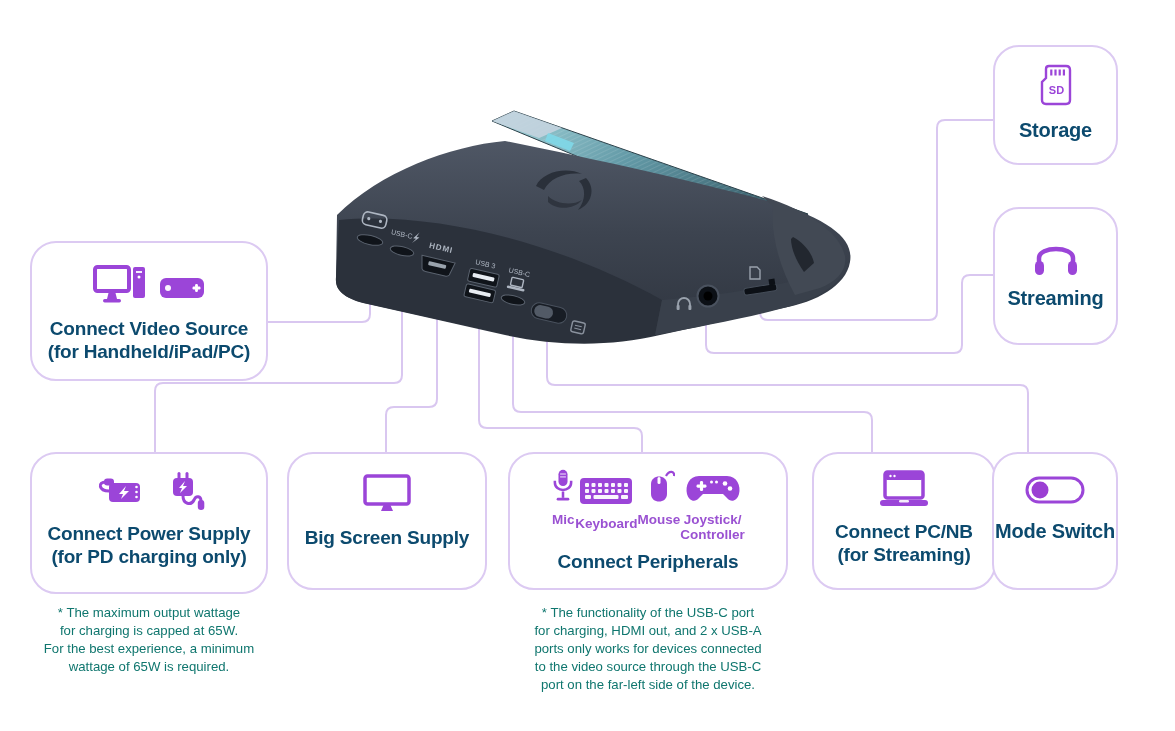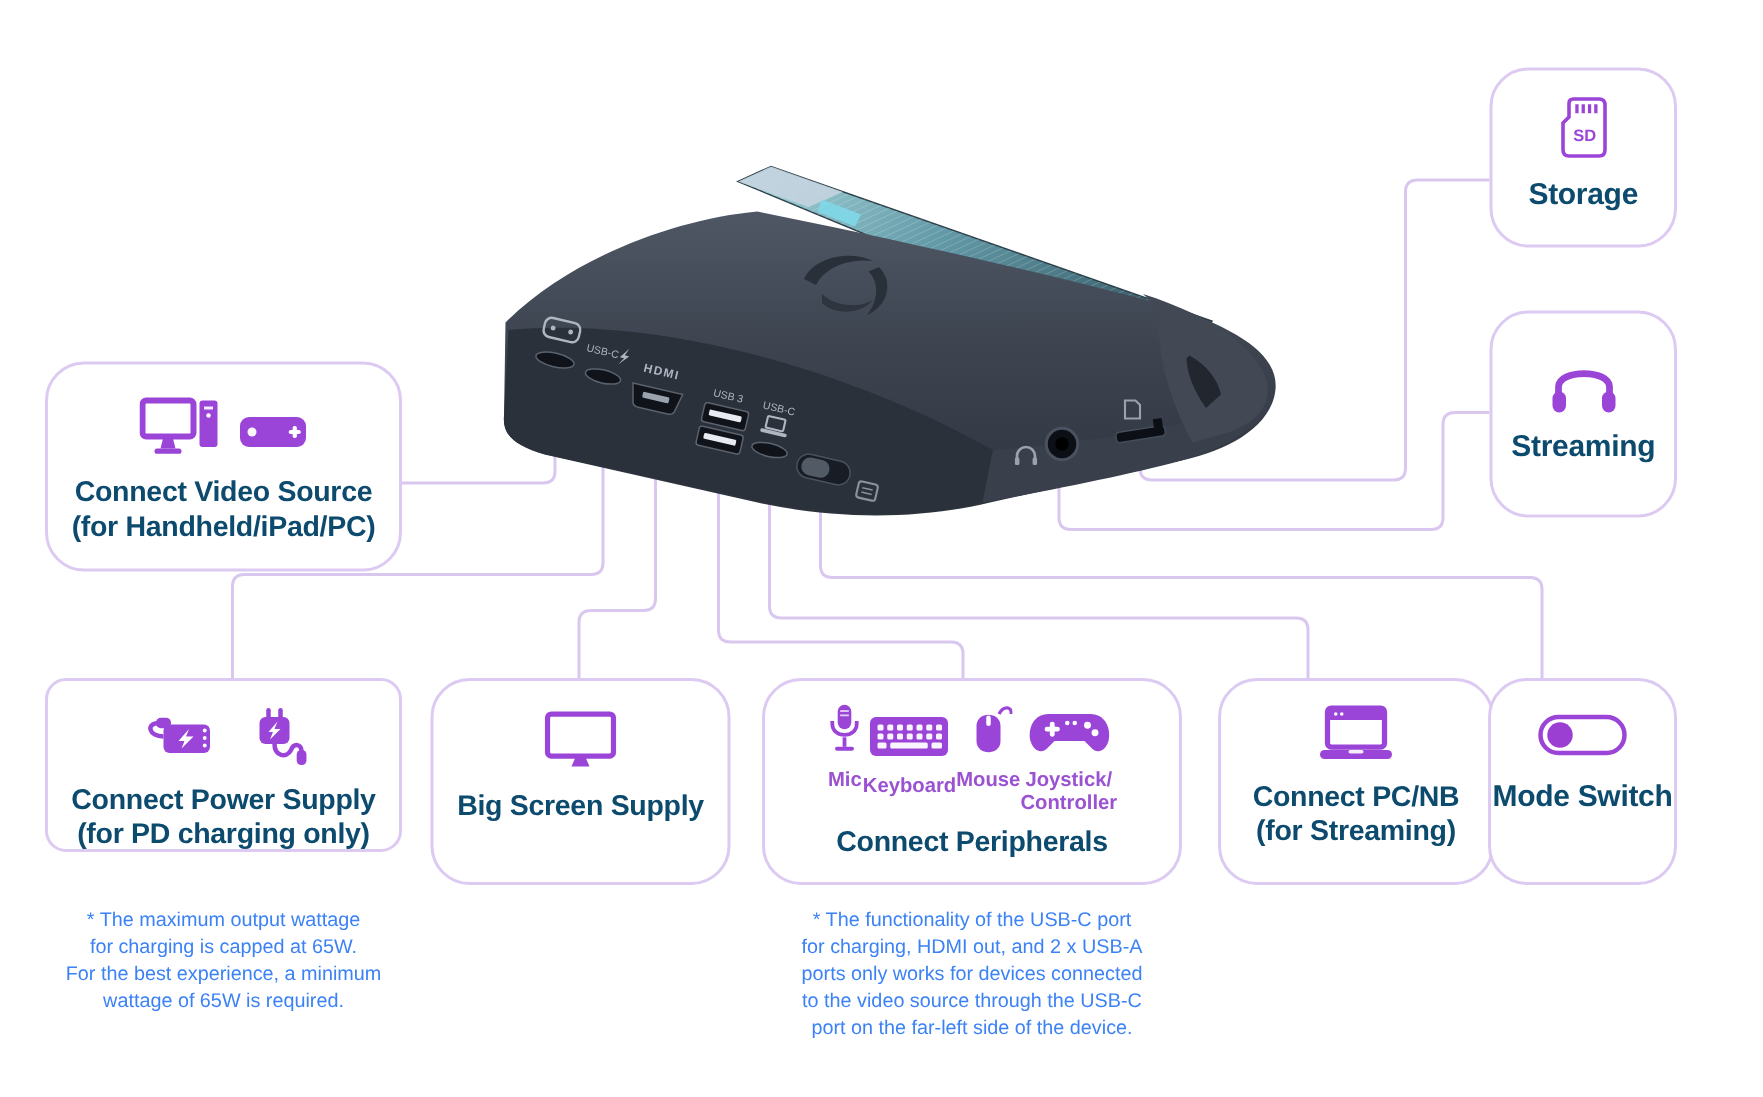--- a/index.html
+++ b/index.html
@@ -5,21 +5,21 @@
   html,body{margin:0;padding:0;background:#ffffff;}
   #stage{position:relative;width:1175px;height:731px;background:#ffffff;overflow:hidden;
          font-family:"Liberation Sans",sans-serif;}
   #art{position:absolute;left:0;top:0;}
   .box{position:absolute;background:#ffffff;border:2px solid #dccaf2;border-radius:26px;
        box-sizing:border-box;display:flex;flex-direction:column;align-items:center;}
   .title{font-weight:700;font-size:19px;line-height:23px;color:#0c4a6e;text-align:center;
          white-space:pre-line;letter-spacing:-0.2px;}
   .big-title{font-size:20px;}
   .icon-row{display:flex;flex-direction:row;align-items:center;}
-  .note{position:absolute;font-size:13.2px;line-height:18px;color:#3b82f6;text-align:center;
+  .note{position:absolute;font-size:13.2px;line-height:18px;color:#0f766e;text-align:center;
         white-space:pre-line;}
   .peri-row{display:flex;flex-direction:row;align-items:flex-start;justify-content:center;}
   .peri{display:flex;flex-direction:column;align-items:center;}
   .peri-label{font-weight:700;font-size:13.5px;line-height:15px;color:#9a51d2;text-align:center;
               white-space:pre-line;margin-top:6px;}
 </style>
 </head>
 <body>
 
 <div id="stage">
@@ -179,21 +179,21 @@
         <rect x="1" y="3" width="44" height="20" rx="6" fill="#9b45d8"></rect>
         <circle cx="9" cy="13" r="3" fill="#ffffff" opacity="0.95"></circle>
         <rect x="33.5" y="11.6" width="8" height="2.8" rx="1.2" fill="#ffffff"></rect>
         <rect x="36.1" y="9" width="2.8" height="8" rx="1.2" fill="#ffffff"></rect>
       </svg>
     </div>
     <div class="title" style="margin-top:12px;">Connect Video Source
 (for Handheld/iPad/PC)</div>
   </div>
 
-  <div class="box" style="left:30px;top:452px;width:238px;height:116px;padding-top:16px;border-radius:14px;">
+  <div class="box" style="left:30px;top:452px;width:238px;height:142px;padding-top:16px;">
     <div class="icon-row" style="gap:10px;">
       <svg width="58" height="38" viewBox="0 0 58 38">
         <rect x="16" y="11" width="31" height="19" rx="4" fill="#9b45d8"></rect>
         <polygon points="33,14 26,22 30,22 28,27 36,19 31,19" fill="#ffffff"></polygon>
         <circle cx="43.5" cy="15" r="1.3" fill="#ffffff"></circle>
           <circle cx="43.5" cy="20" r="1.3" fill="#ffffff"></circle>
           <circle cx="43.5" cy="25" r="1.3" fill="#ffffff"></circle>
         <path d="M16,19 C6,19 4,10 13,10" fill="none" stroke="#9b45d8" stroke-width="3"></path>
         <rect x="11" y="6.5" width="10" height="7" rx="3.2" fill="#9b45d8"></rect>
       </svg>

